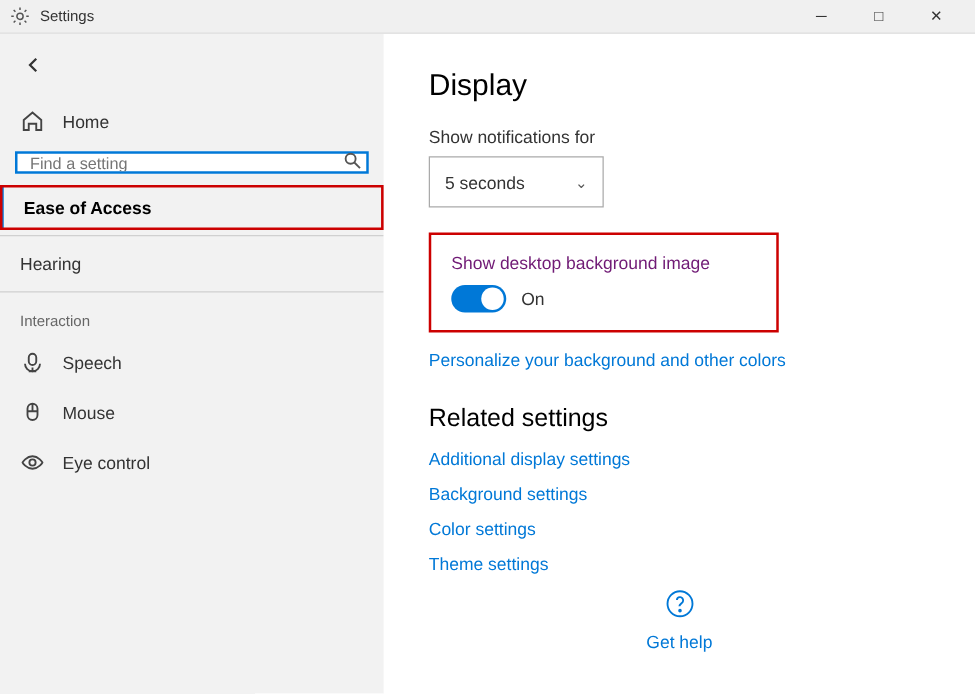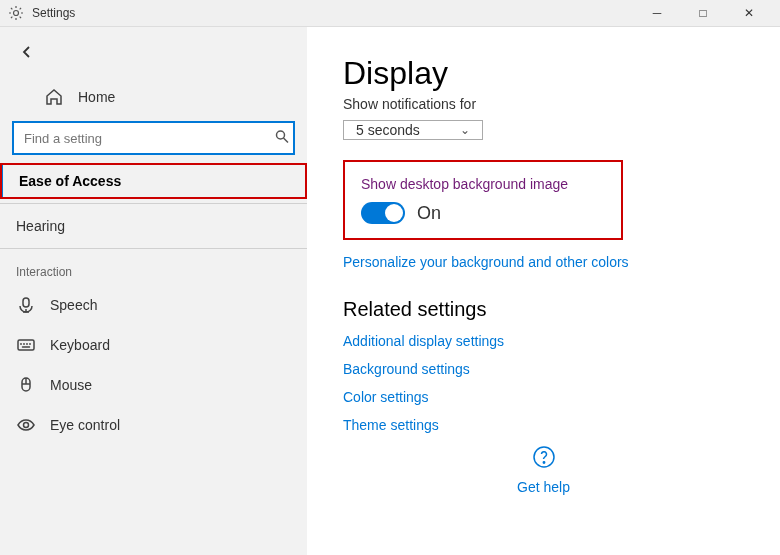--- a/index.html
+++ b/index.html
@@ -95,29 +95,28 @@
     }
 
     .home-item {
       display: flex;
       align-items: center;
       padding: 10px 16px;
       gap: 14px;
       cursor: pointer;
       font-size: 14px;
       color: #333;
-      margin-left: 28px;
     }
 
     .search-box-wrapper {
       padding: 4px 12px 8px 12px;
     }
     .search-box {
       width: 100%;
-      height: 34px;
+      height: 18px;
       border: 2px solid #0078d7;
       background: #fff;
       padding: 0 30px 0 10px;
       font-size: 13px;
       color: #333;
       outline: none;
     }
     .search-box-container {
       position: relative;
     }
@@ -186,44 +185,44 @@
 
     
     .content {
       flex: 1;
       padding: 28px 36px;
       overflow-y: auto;
       background: #fff;
     }
 
     .page-title {
-      font-size: 32px;
+      font-size: 24px;
       font-weight: 300;
       color: #000;
-      margin-bottom: 4px;
+      margin-bottom: 18px;
     }
 
     .label-text {
       font-size: 14px;
       color: #333;
       margin-bottom: 8px;
     }
 
     .dropdown-btn {
       display: flex;
       align-items: center;
       gap: 10px;
       border: 1px solid #aaa;
       background: #fff;
       padding: 6px 12px;
       font-size: 14px;
       cursor: pointer;
       min-width: 140px;
       color: #333;
-      height: 20px;
+      height: 41px;
     }
     .dropdown-arrow {
       margin-left: auto;
       font-size: 12px;
       color: #555;
     }
 
     .toggle-section {
       margin-top: 20px;
       border: 2px solid #cc0000;
@@ -260,21 +259,21 @@
       height: 18px;
       background: #fff;
       border-radius: 50%;
       position: absolute;
       top: 2px;
       right: 2px;
       transition: left 0.2s;
     }
 
     .toggle-label {
-      font-size: 18px;
+      font-size: 14px;
       color: #333;
     }
 
     .link-text {
       color: #0078d7;
       font-size: 14px;
       cursor: pointer;
       text-decoration: none;
       display: block;
       margin-top: 14px;
@@ -384,33 +383,20 @@
         <svg width="18" height="18" viewBox="0 0 18 18" fill="none" stroke="#444" stroke-width="1.5">
           <rect x="6" y="2" width="6" height="9" rx="3"></rect>
           <path d="M3 10a6 6 0 0012 0"></path>
           <line x1="9" y1="16" x2="9" y2="13"></line>
           <line x1="6" y1="16" x2="12" y2="16"></line>
         </svg>
       </span>
       <span>Speech</span>
     </div>
 
-    <div class="sidebar-nav-item">
-      <span class="sidebar-icon">
-        <svg width="18" height="18" viewBox="0 0 18 18" fill="none" stroke="#444" stroke-width="1.5">
-          <rect x="1" y="4" width="16" height="10" rx="1.5"></rect>
-          <line x1="4" y1="8" x2="4" y2="8" stroke="#444" stroke-width="1.8" stroke-linecap="round"></line>
-          <line x1="7" y1="8" x2="7" y2="8" stroke="#444" stroke-width="1.8" stroke-linecap="round"></line>
-          <line x1="10" y1="8" x2="10" y2="8" stroke="#444" stroke-width="1.8" stroke-linecap="round"></line>
-          <line x1="13" y1="8" x2="13" y2="8" stroke="#444" stroke-width="1.8" stroke-linecap="round"></line>
-          <line x1="5.5" y1="11" x2="12.5" y2="11" stroke="#444" stroke-width="1.5" stroke-linecap="round"></line>
-        </svg>
-      </span>
-      <span>Keyboard</span>
-    </div>
 
     <div class="sidebar-nav-item">
       <span class="sidebar-icon">
         <svg width="18" height="18" viewBox="0 0 18 18" fill="none" stroke="#444" stroke-width="1.5">
           <rect x="5" y="2" width="8" height="13" rx="4"></rect>
           <line x1="9" y1="2" x2="9" y2="8"></line>
           <line x1="5" y1="8" x2="13" y2="8"></line>
         </svg>
       </span>
       <span>Mouse</span>

